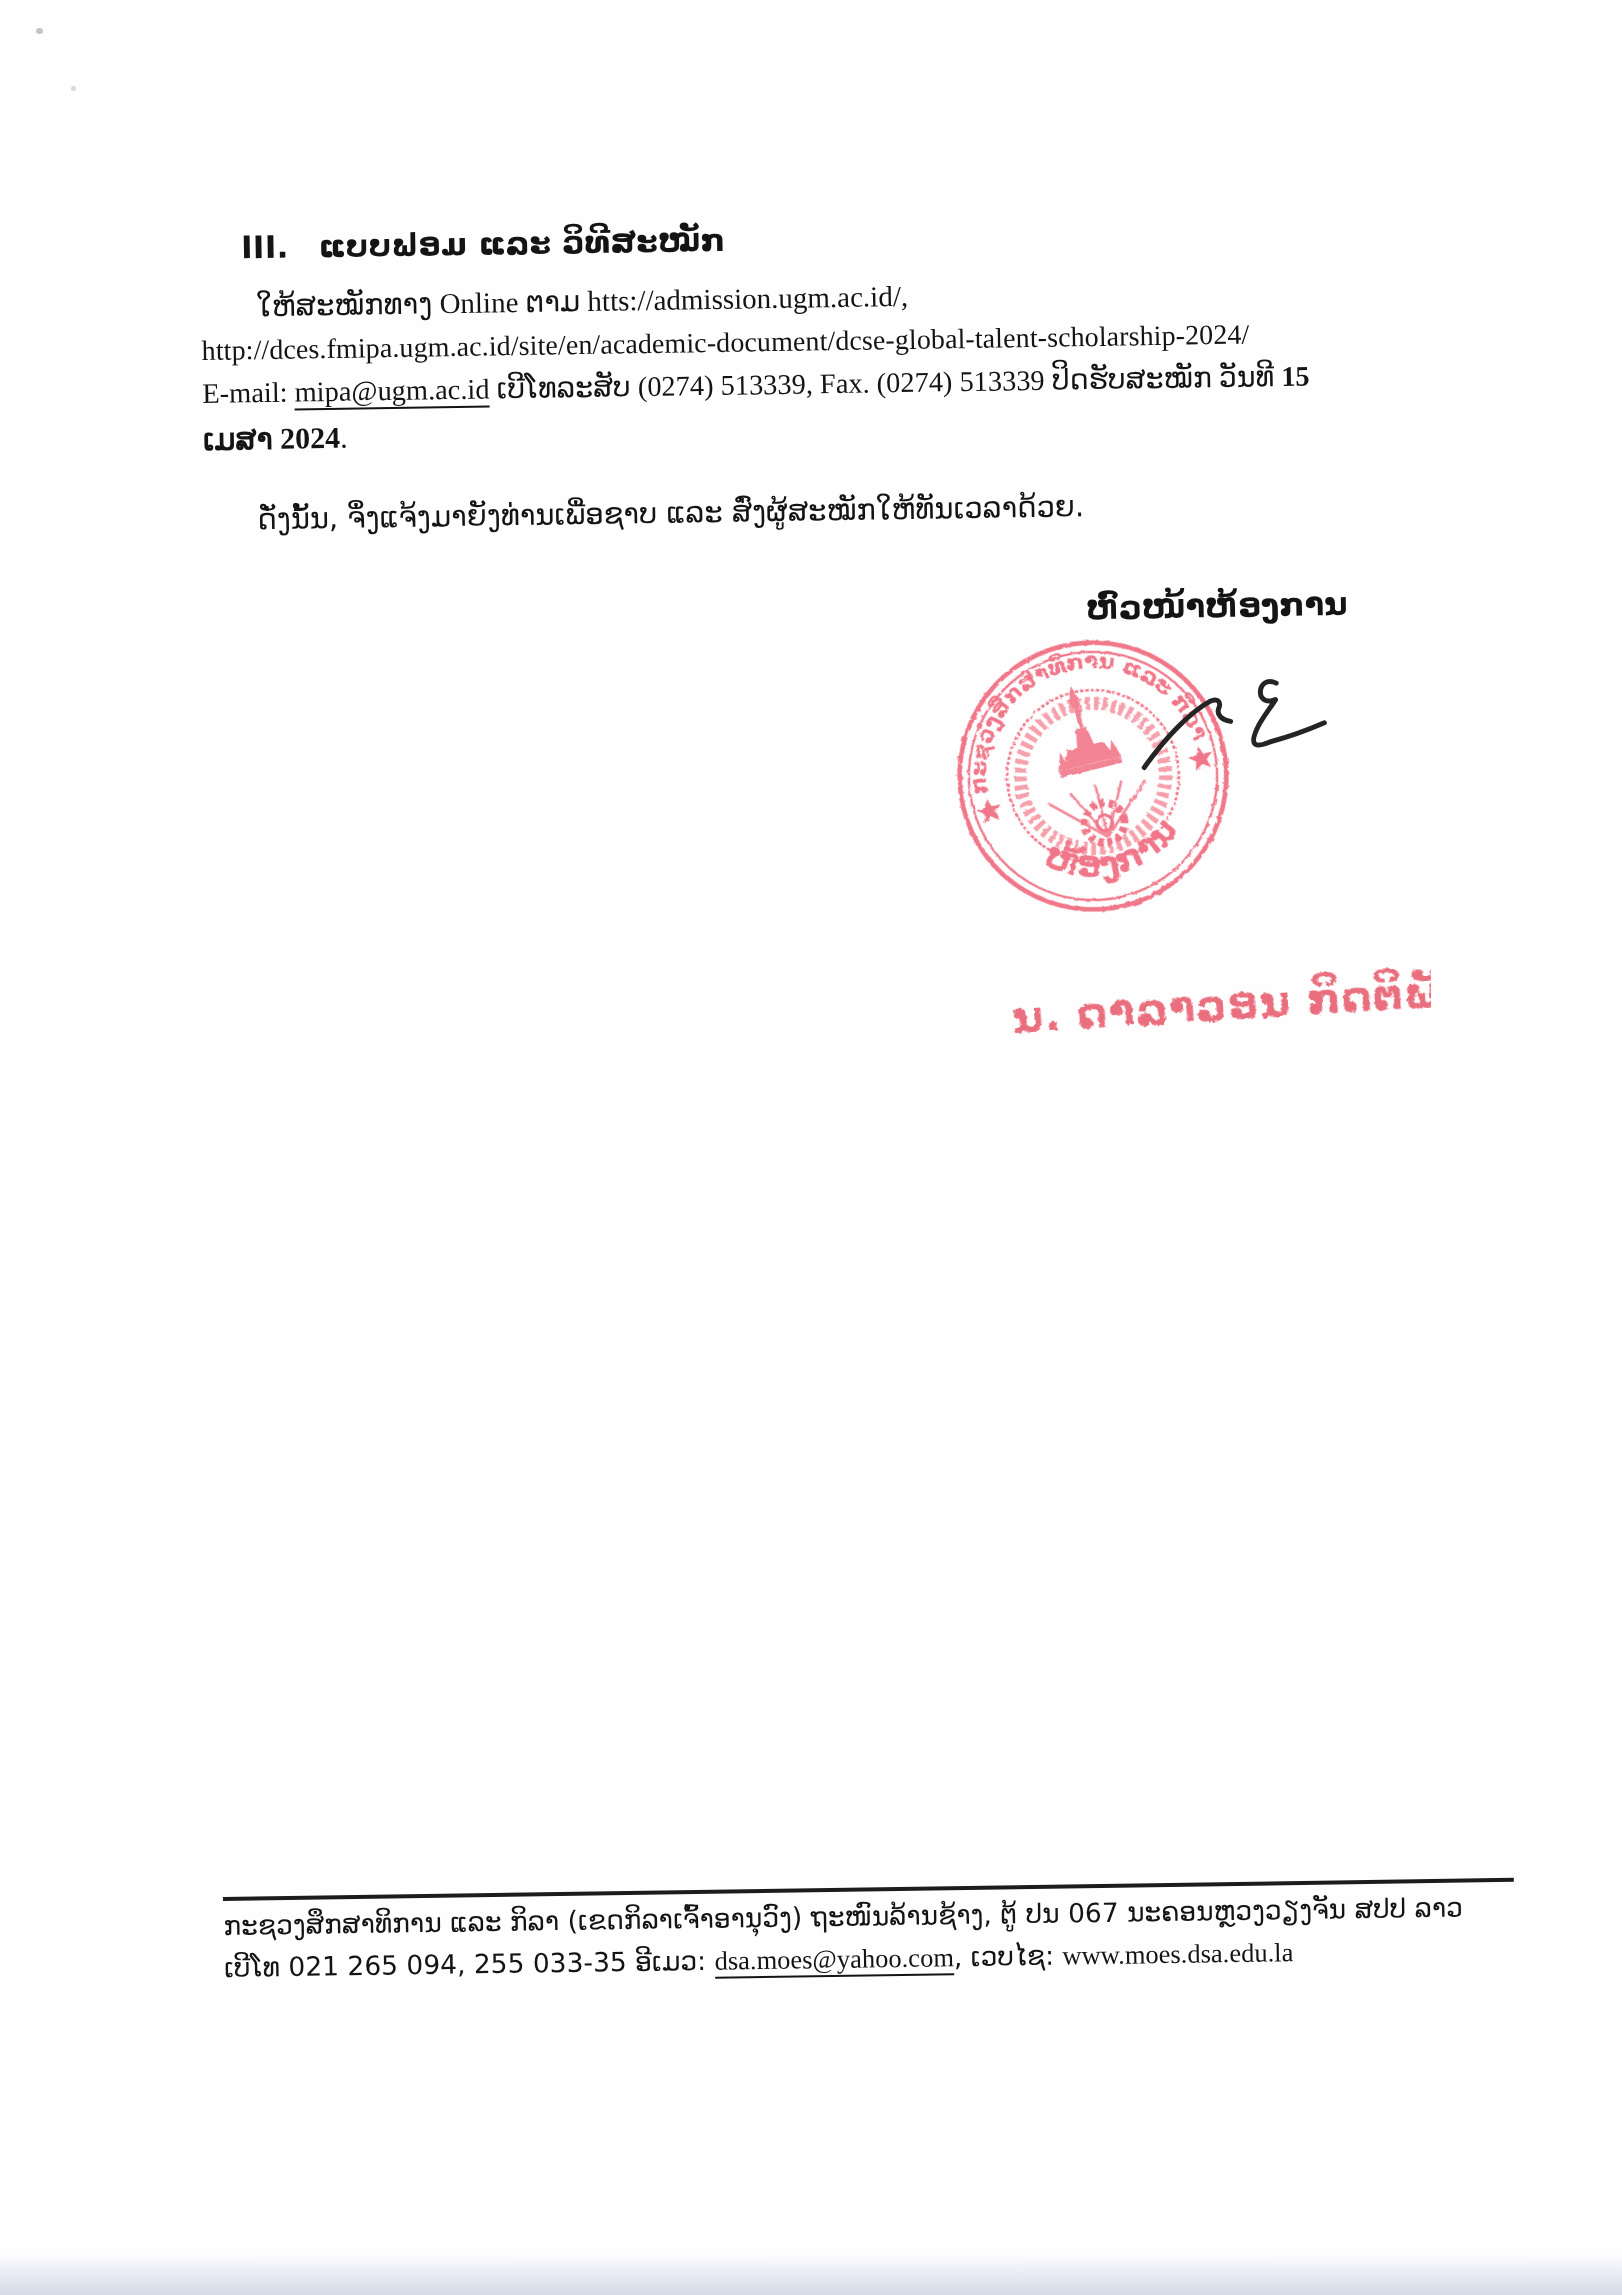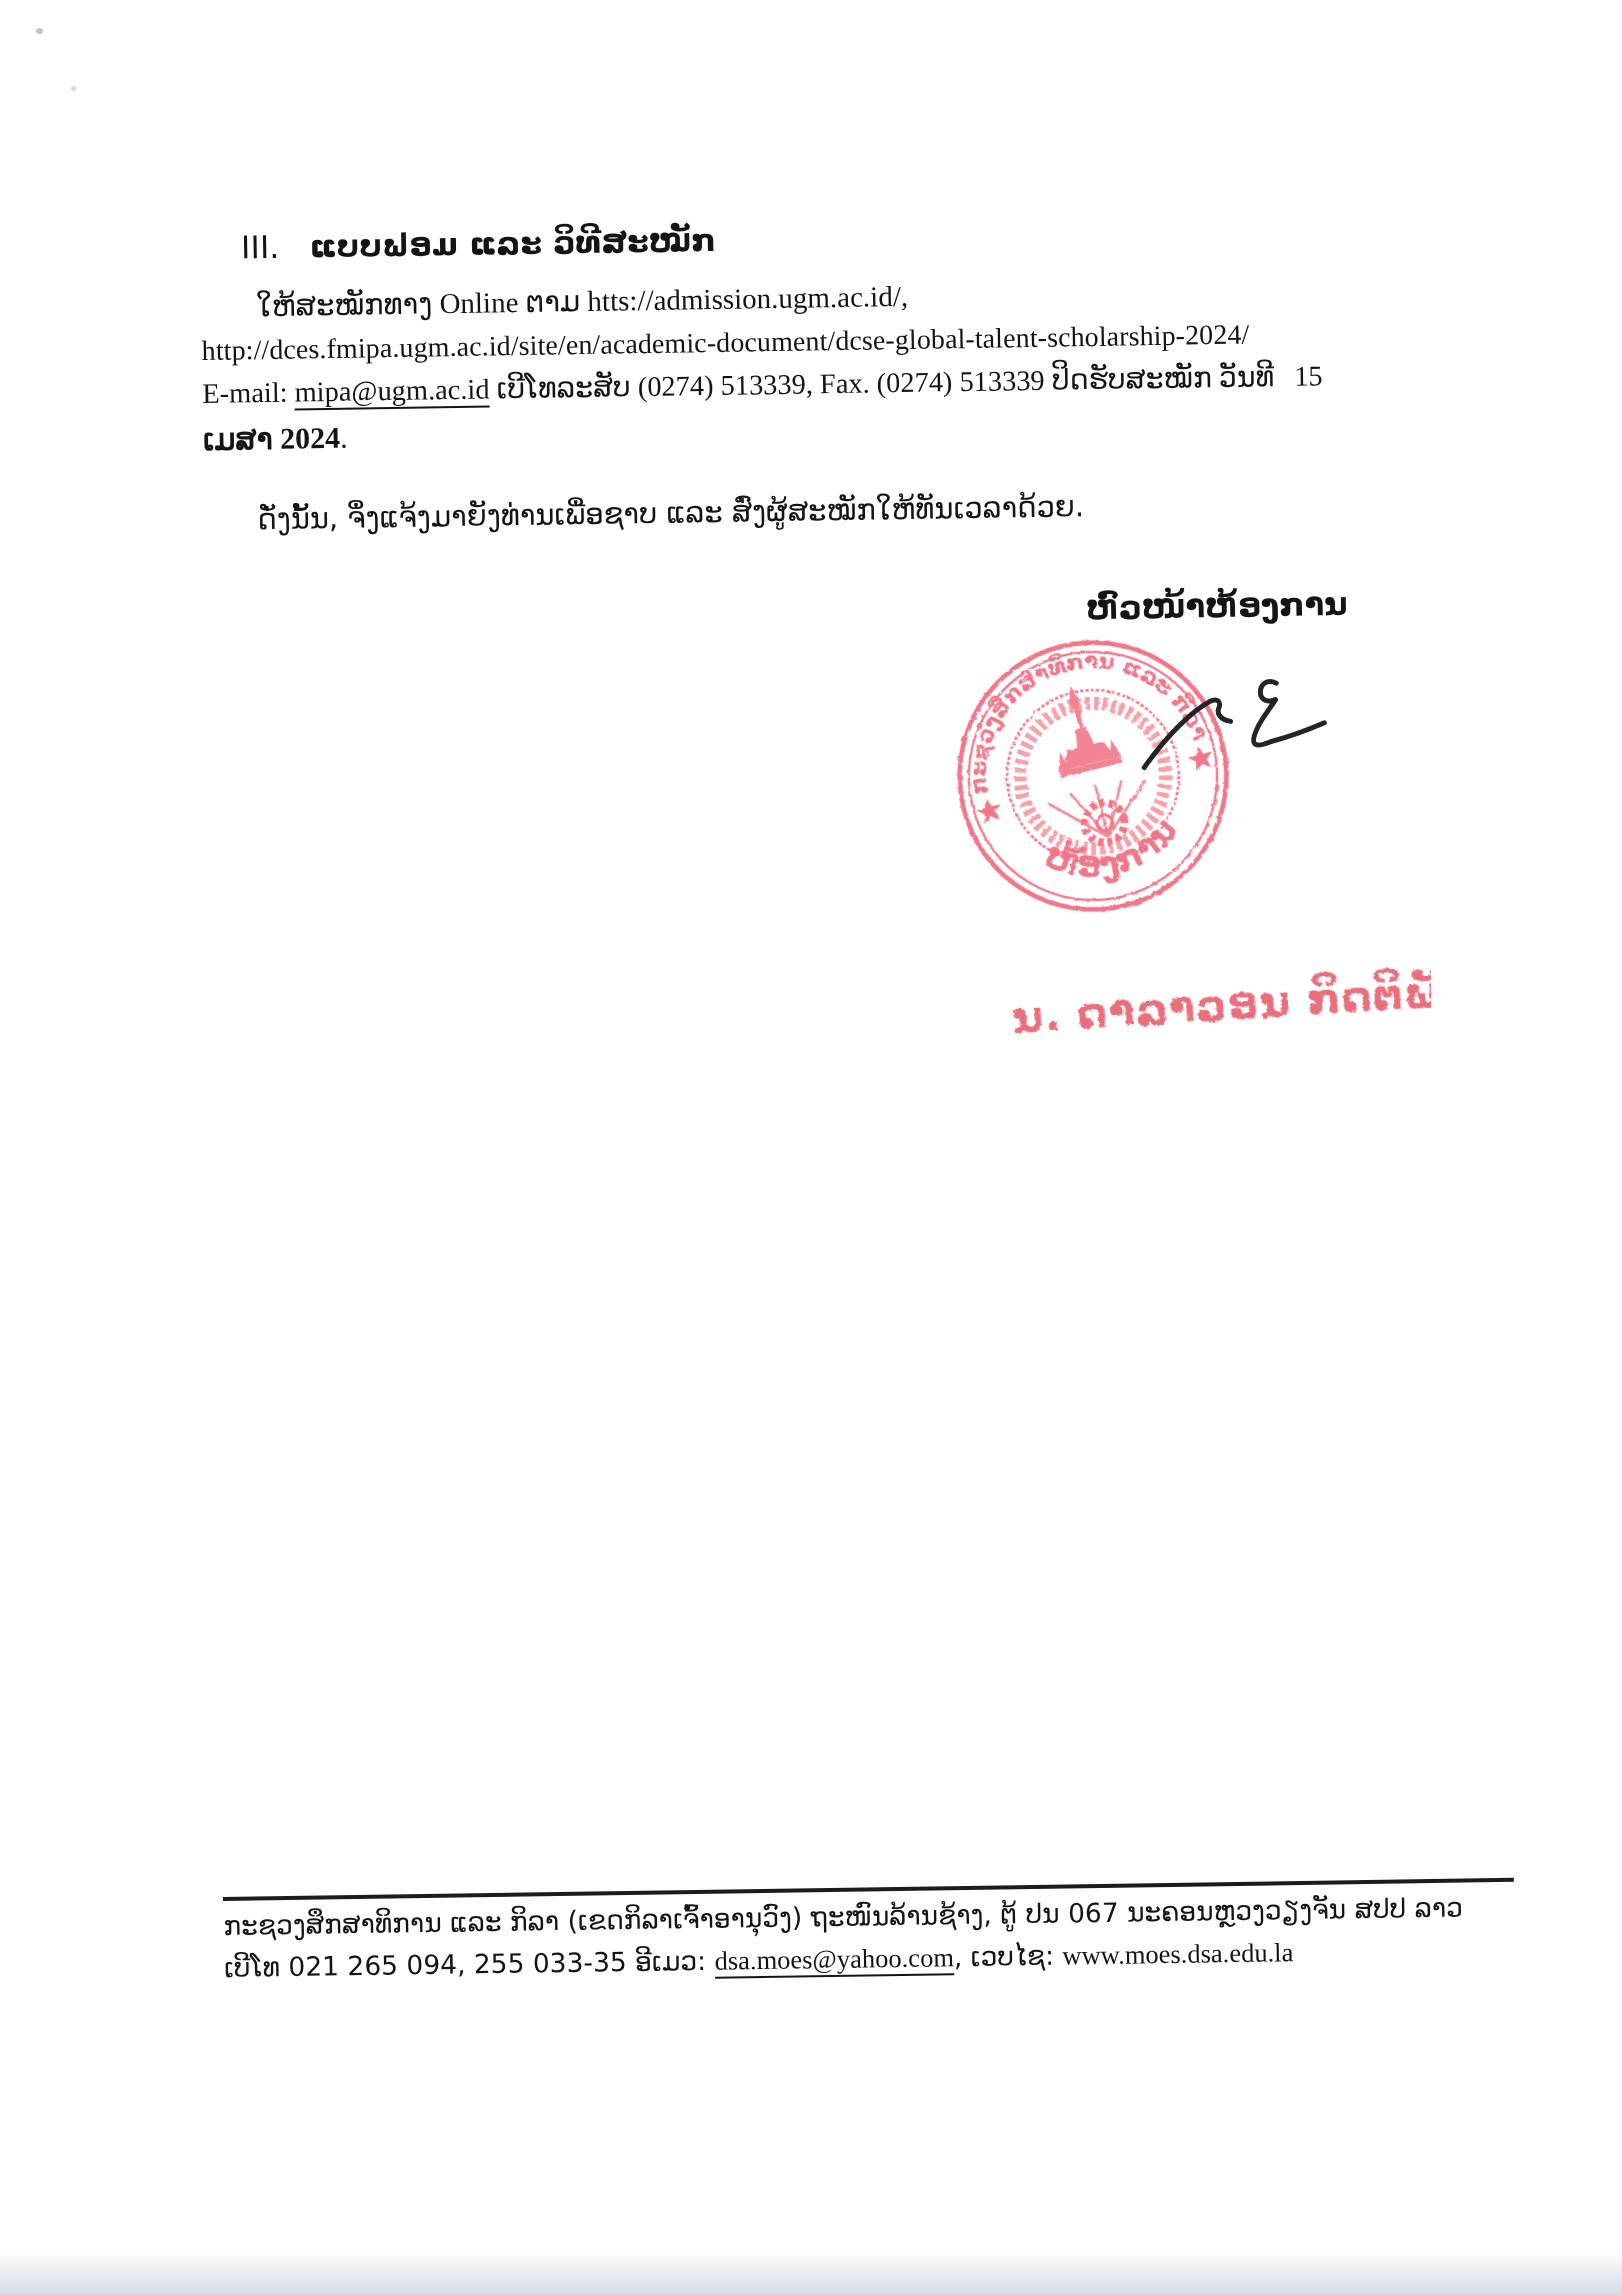--- a/index.html
+++ b/index.html
@@ -14,27 +14,27 @@
   .abs{position:absolute;}
   .lao-bold{font-family:"DejaVu Sans","Liberation Sans",sans-serif;font-weight:bold;}
   .lao{font-family:"DejaVu Sans","Liberation Sans",sans-serif;}
   .serif{font-family:"Liberation Serif","DejaVu Serif",serif;}
 
   .main-block{position:absolute;left:0;top:0;width:100%;height:100%;
     transform:rotate(-0.9deg);transform-origin:202px 370px;}
 
   .section-heading{left:243px;top:231px;font-size:31px;line-height:1.1;
     letter-spacing:0.3px;white-space:nowrap;}
-  .section-heading .num{font-family:"DejaVu Sans","Liberation Sans",sans-serif;font-weight:normal;margin-right:30px;}
+  .section-heading .num{font-family:"DejaVu Sans","Liberation Sans",sans-serif;font-weight:bold;margin-right:30px;}
 
   .line-apply{left:257px;top:290px;font-size:29px;white-space:nowrap;}
   .line-url{left:202px;top:335px;font-size:28px;white-space:nowrap;letter-spacing:0.1px;}
   .line-email{left:202px;top:377px;font-size:28.4px;white-space:nowrap;}
   .line-email .u{border-bottom:2px solid #141414;padding-bottom:1.3px;}
-  .line-email .b{font-weight:normal;margin-left:13px;}
+  .line-email .b{font-weight:bold;}
   .line-month{left:202px;top:422px;font-size:30px;white-space:nowrap;}
   .closing{left:255px;top:503px;font-size:29px;white-space:nowrap;}
 
   .office-head{left:1086px;top:587px;font-size:32px;white-space:nowrap;
     transform:rotate(-1deg);}
 
   .stamp-svg{left:951px;top:634px;transform:rotate(-14deg);transform-origin:50% 50%;}
   .sig-svg{left:1111px;top:660px;}
   .name-svg{left:995px;top:942px;}
 

